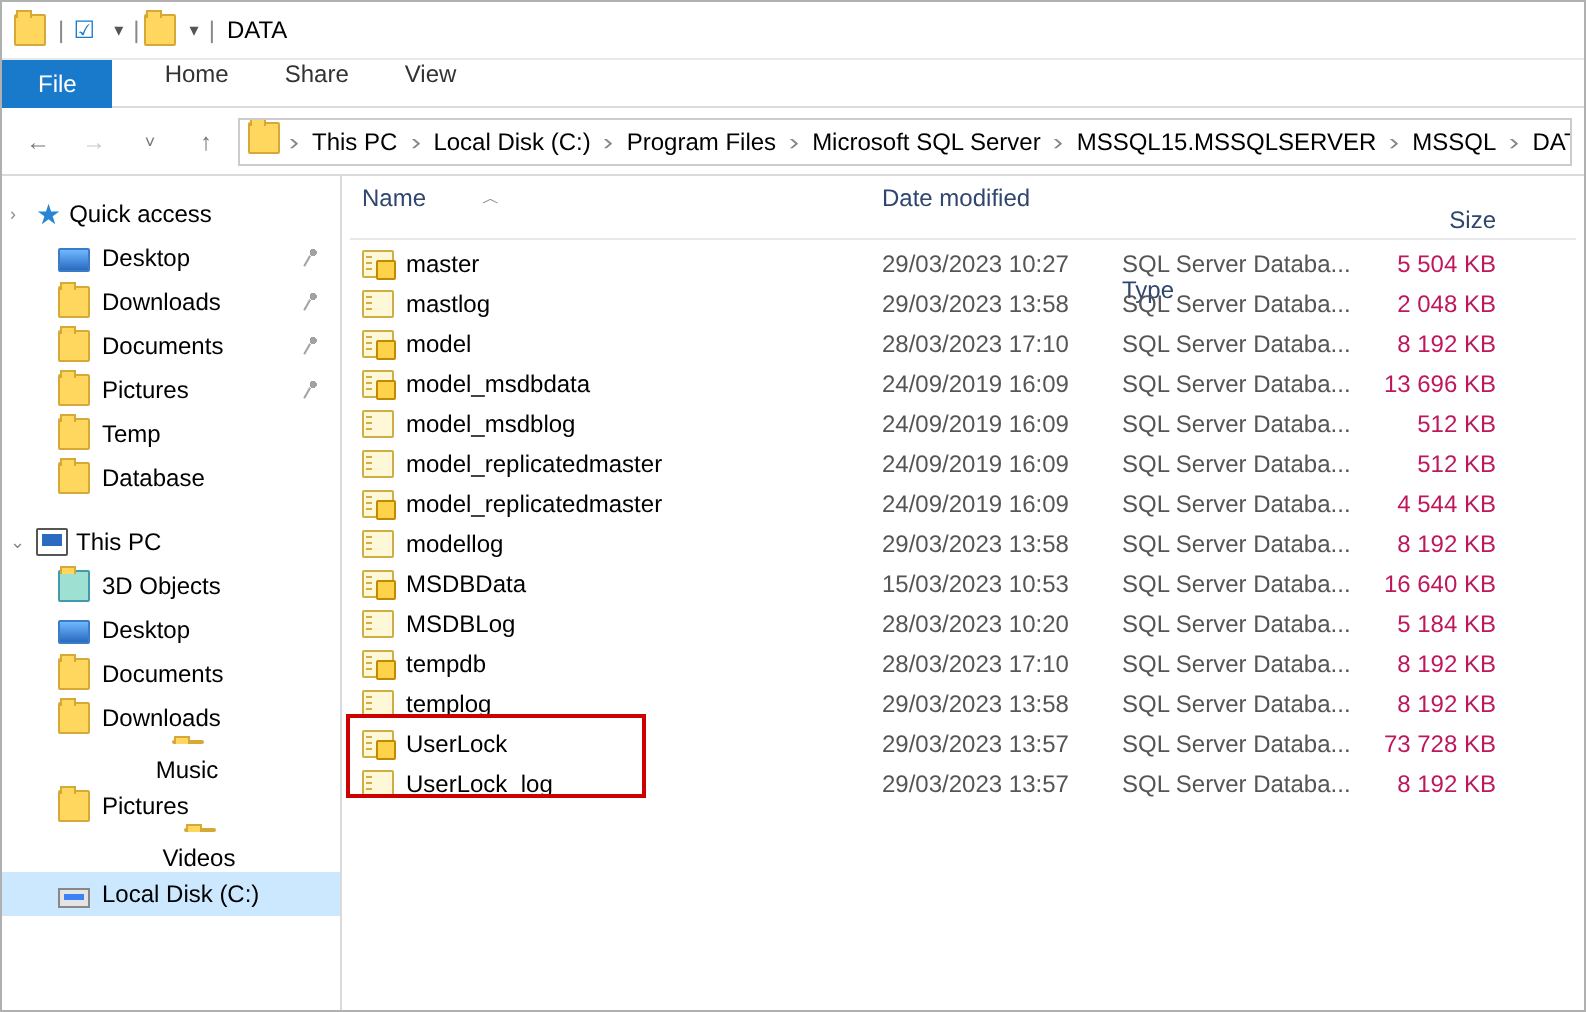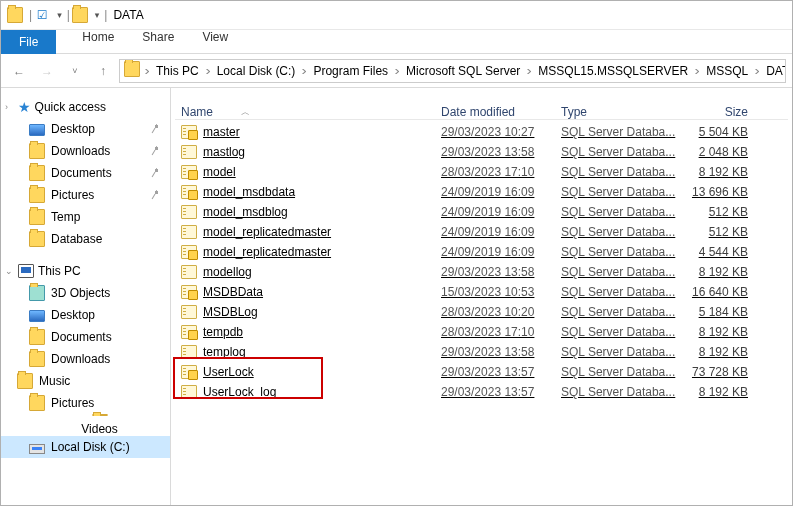--- a/index.html
+++ b/index.html
@@ -25,31 +25,31 @@
   .sidebar .item.sel { background:#cce8ff; }
   .ficon { width:16px; height:16px; display:inline-block; background:#ffd75e; border:1px solid #d6a836; border-radius:1px; position:relative; }
   .ficon::before { content:""; position:absolute; top:-3px; left:0; width:6px; height:3px; background:#ffd75e; border:1px solid #d6a836; border-bottom:none; }
   .dicon { width:16px; height:12px; border:1px solid #3b7cc4; background:linear-gradient(#6fb7ff,#2a6ac0); border-radius:1px; display:inline-block; margin-top:2px; }
   .drive { width:16px; height:10px; border:1px solid #888; background:#e4e4e4; display:inline-block; margin-top:3px; position:relative; }
   .drive::after { content:""; position:absolute; left:2px; top:2px; width:10px; height:3px; background:#3b82f6; }
   .pc { width:16px; height:14px; display:inline-block; border:1px solid #555; border-radius:1px; background:#fff; position:relative; }
   .pc::after { content:""; position:absolute; left:2px; top:2px; right:2px; height:6px; background:#2a6ac0; }
   .star { color:#2a84d4; font-size:14px; }
   .filelist { flex:1; padding: 4px 4px; overflow:hidden; }
-  .cols { display:flex; align-items:flex-end; height:28px; border-bottom:1px solid #e8e8e8; color:#30466e; padding-left:6px; }
+  .cols { display:flex; align-items:flex-start; height:28px; border-bottom:1px solid #e8e8e8; color:#30466e; padding-left:6px; }
   .col-name { flex: 0 0 260px; display:flex; align-items:center; gap:28px; }
   .col-date { flex: 0 0 120px; }
   .col-type { flex: 0 0 115px; margin-top: 46px; }
   .col-size { flex: 0 0 80px; text-align:right; padding-right:8px;margin-top:11px; }
-  .rows { padding-top:2px;text-decoration:underline; }
+  .rows { padding-top:2px; }
   .row { display:flex; align-items:center; height:20px; padding-left:6px; }
   .row .name { flex:0 0 260px; display:flex; align-items:center; gap:6px; }
   .row .date { flex:0 0 120px; color:#555; }
   .row .type { flex:0 0 115px; color:#555; white-space:nowrap; overflow:hidden; text-overflow:ellipsis; }
-  .row .size { flex:0 0 80px; text-align:right; padding-right:8px; color:#404040; }
+  .row .size { flex:0 0 80px; text-align:right; padding-right:8px; color:#be185d; }
   .dbicon { width:16px; height:14px; display:inline-block; background:#fff8d8; border:1px solid #cfae46; border-radius:1px; position:relative; }
   .dbicon::before { content:""; position:absolute; left:1px; top:2px; width:3px; height:8px; background:repeating-linear-gradient(#cfae46 0 1px, transparent 1px 3px); }
   .dbicon.primary::after { content:""; position:absolute; right:-2px; bottom:-2px; width:8px; height:8px; background:#ffd24c; border:1px solid #c08b00; border-radius:1px; }
   .hl { position:absolute; border:2px solid #c00; pointer-events:none; }
   .caret { display:inline-block; transform: scaleX(1.3); }
 </style>
 </head>
 <body>
 
 <div class="titlebar">
@@ -156,21 +156,21 @@
           <span>Desktop</span>
         </div>
         <div class="item" style="padding-left: 28px;">
           <span class="ficon"></span>
           <span>Documents</span>
         </div>
         <div class="item" style="padding-left: 28px;">
           <span class="ficon"></span>
           <span>Downloads</span>
         </div>
-        <div class="item" style="">
+        <div class="item" style=" flex-direction: column;">
           <span class="ficon"></span>
           <span>Music</span>
         </div>
         <div class="item" style="padding-left: 28px;">
           <span class="ficon"></span>
           <span>Pictures</span>
         </div>
         <div class="item" style="padding-left: 28px; flex-direction: column;">
           <span class="ficon"></span>
           <span>Videos</span>

